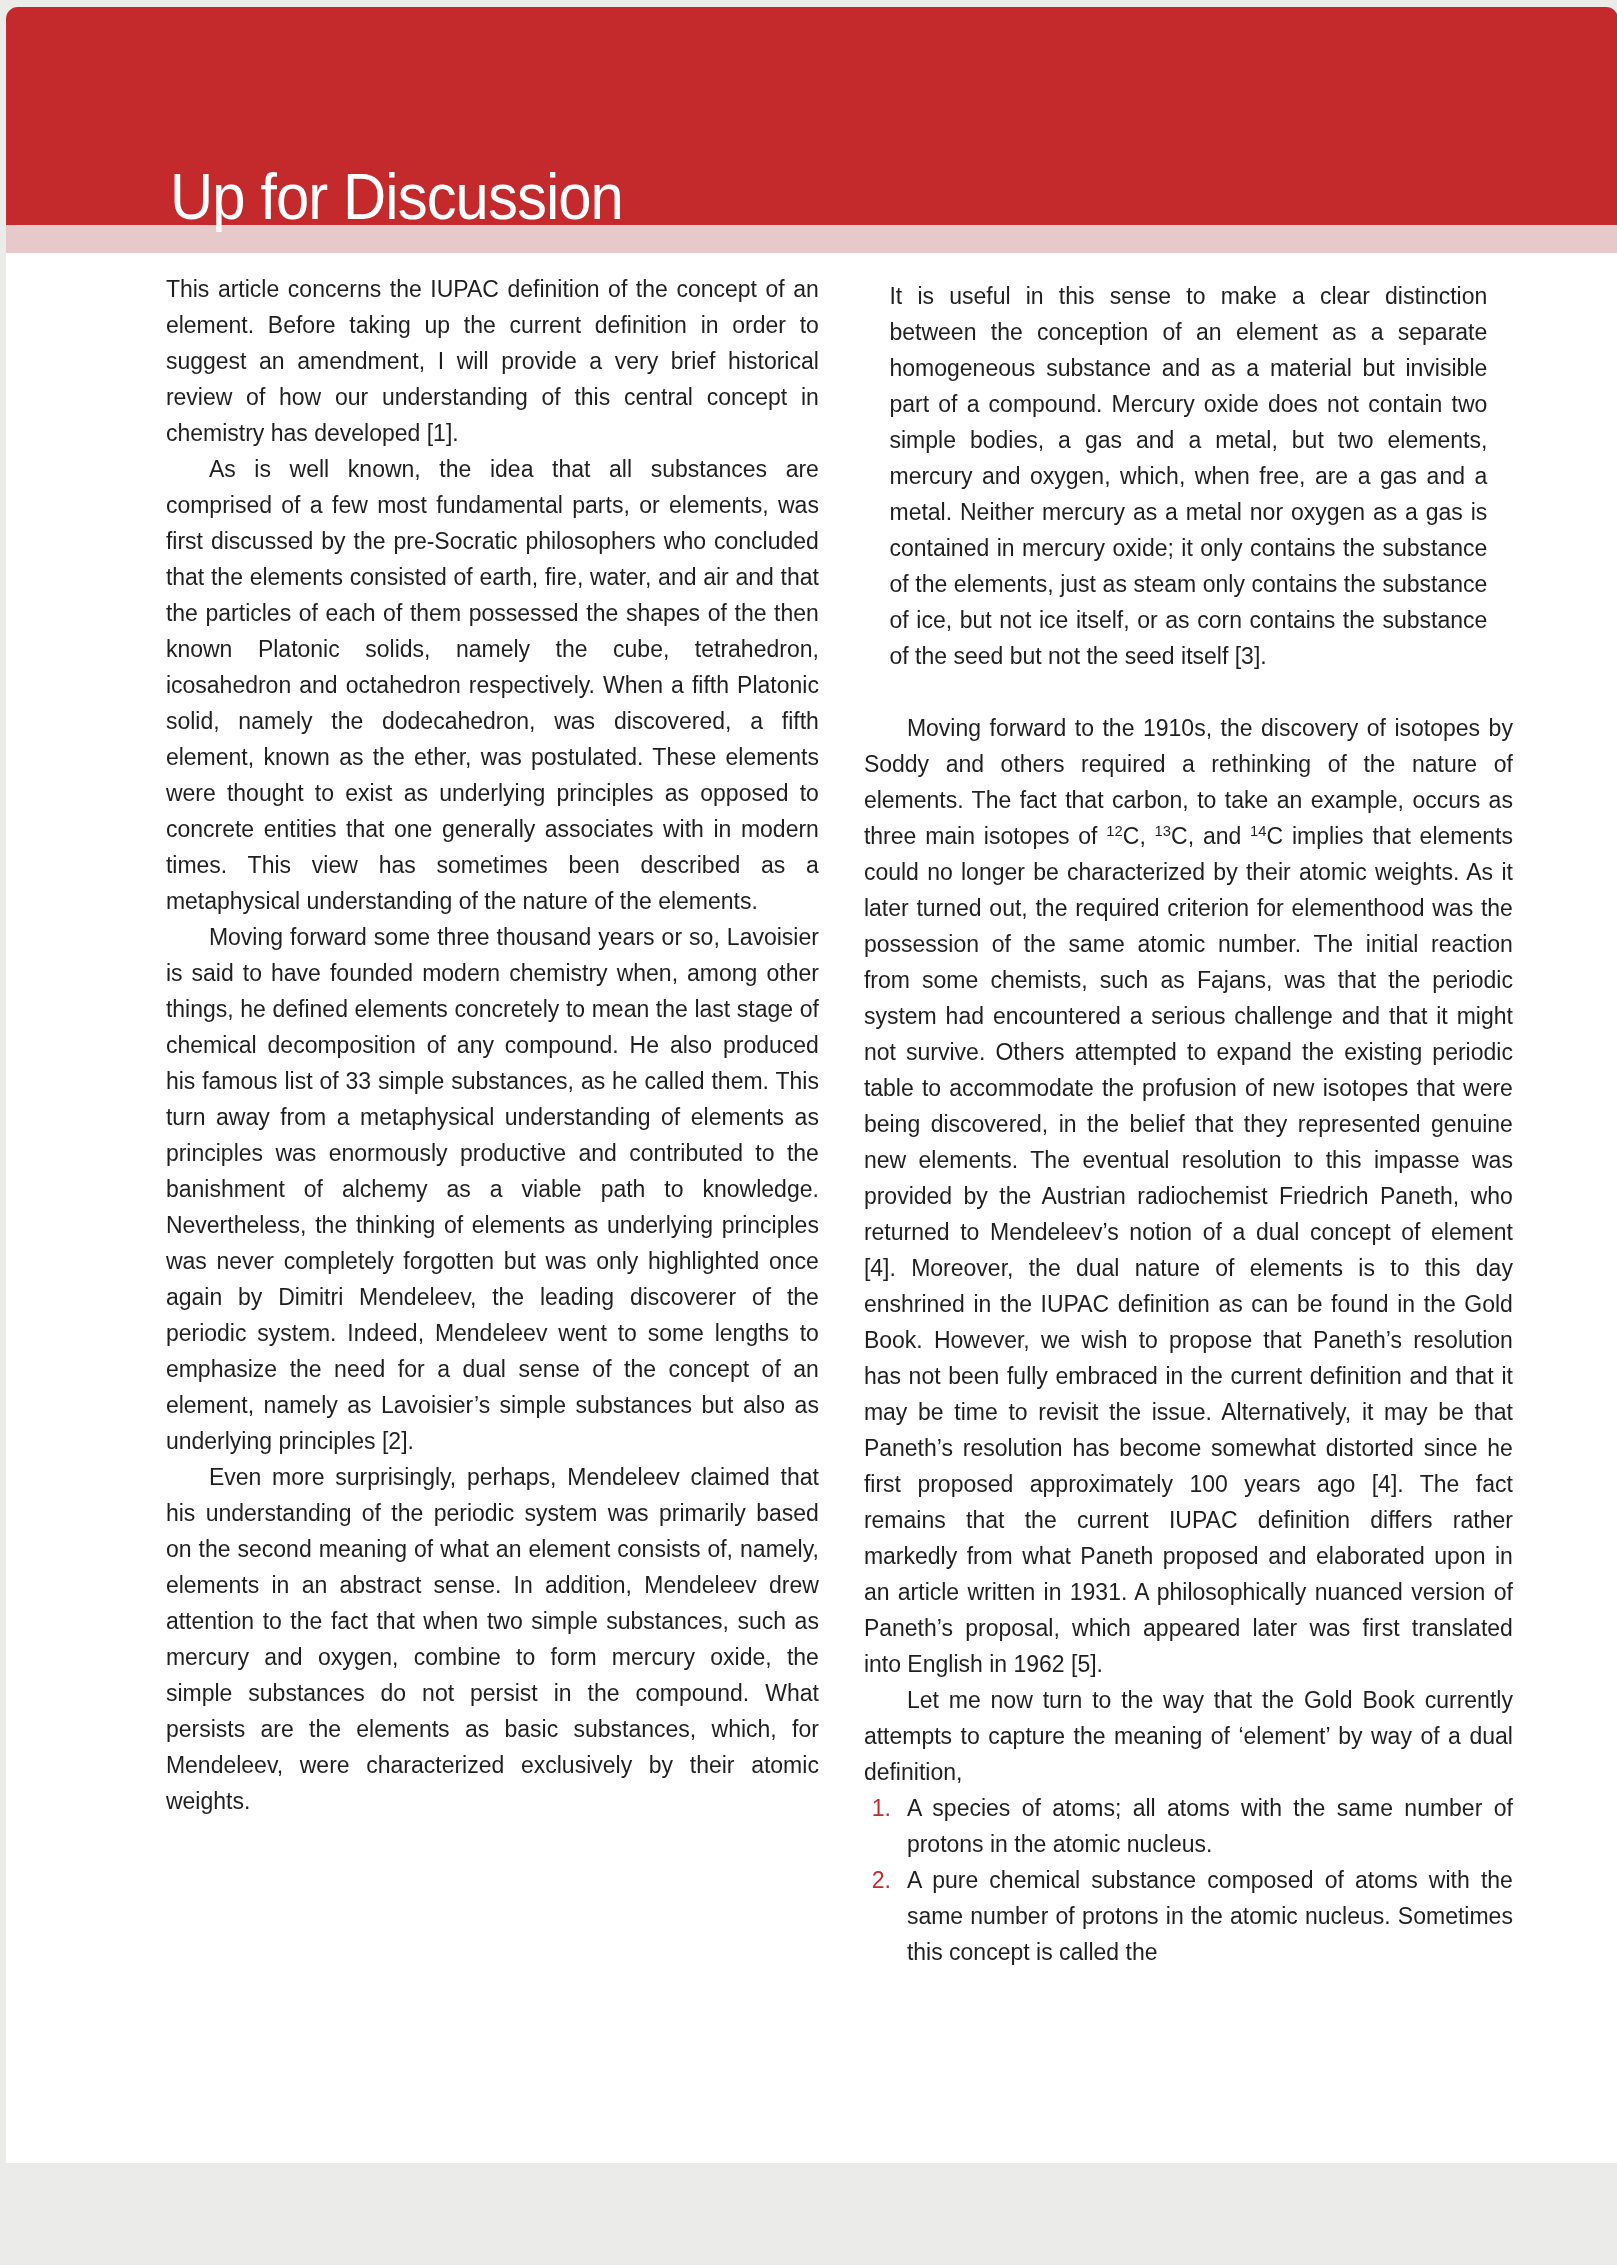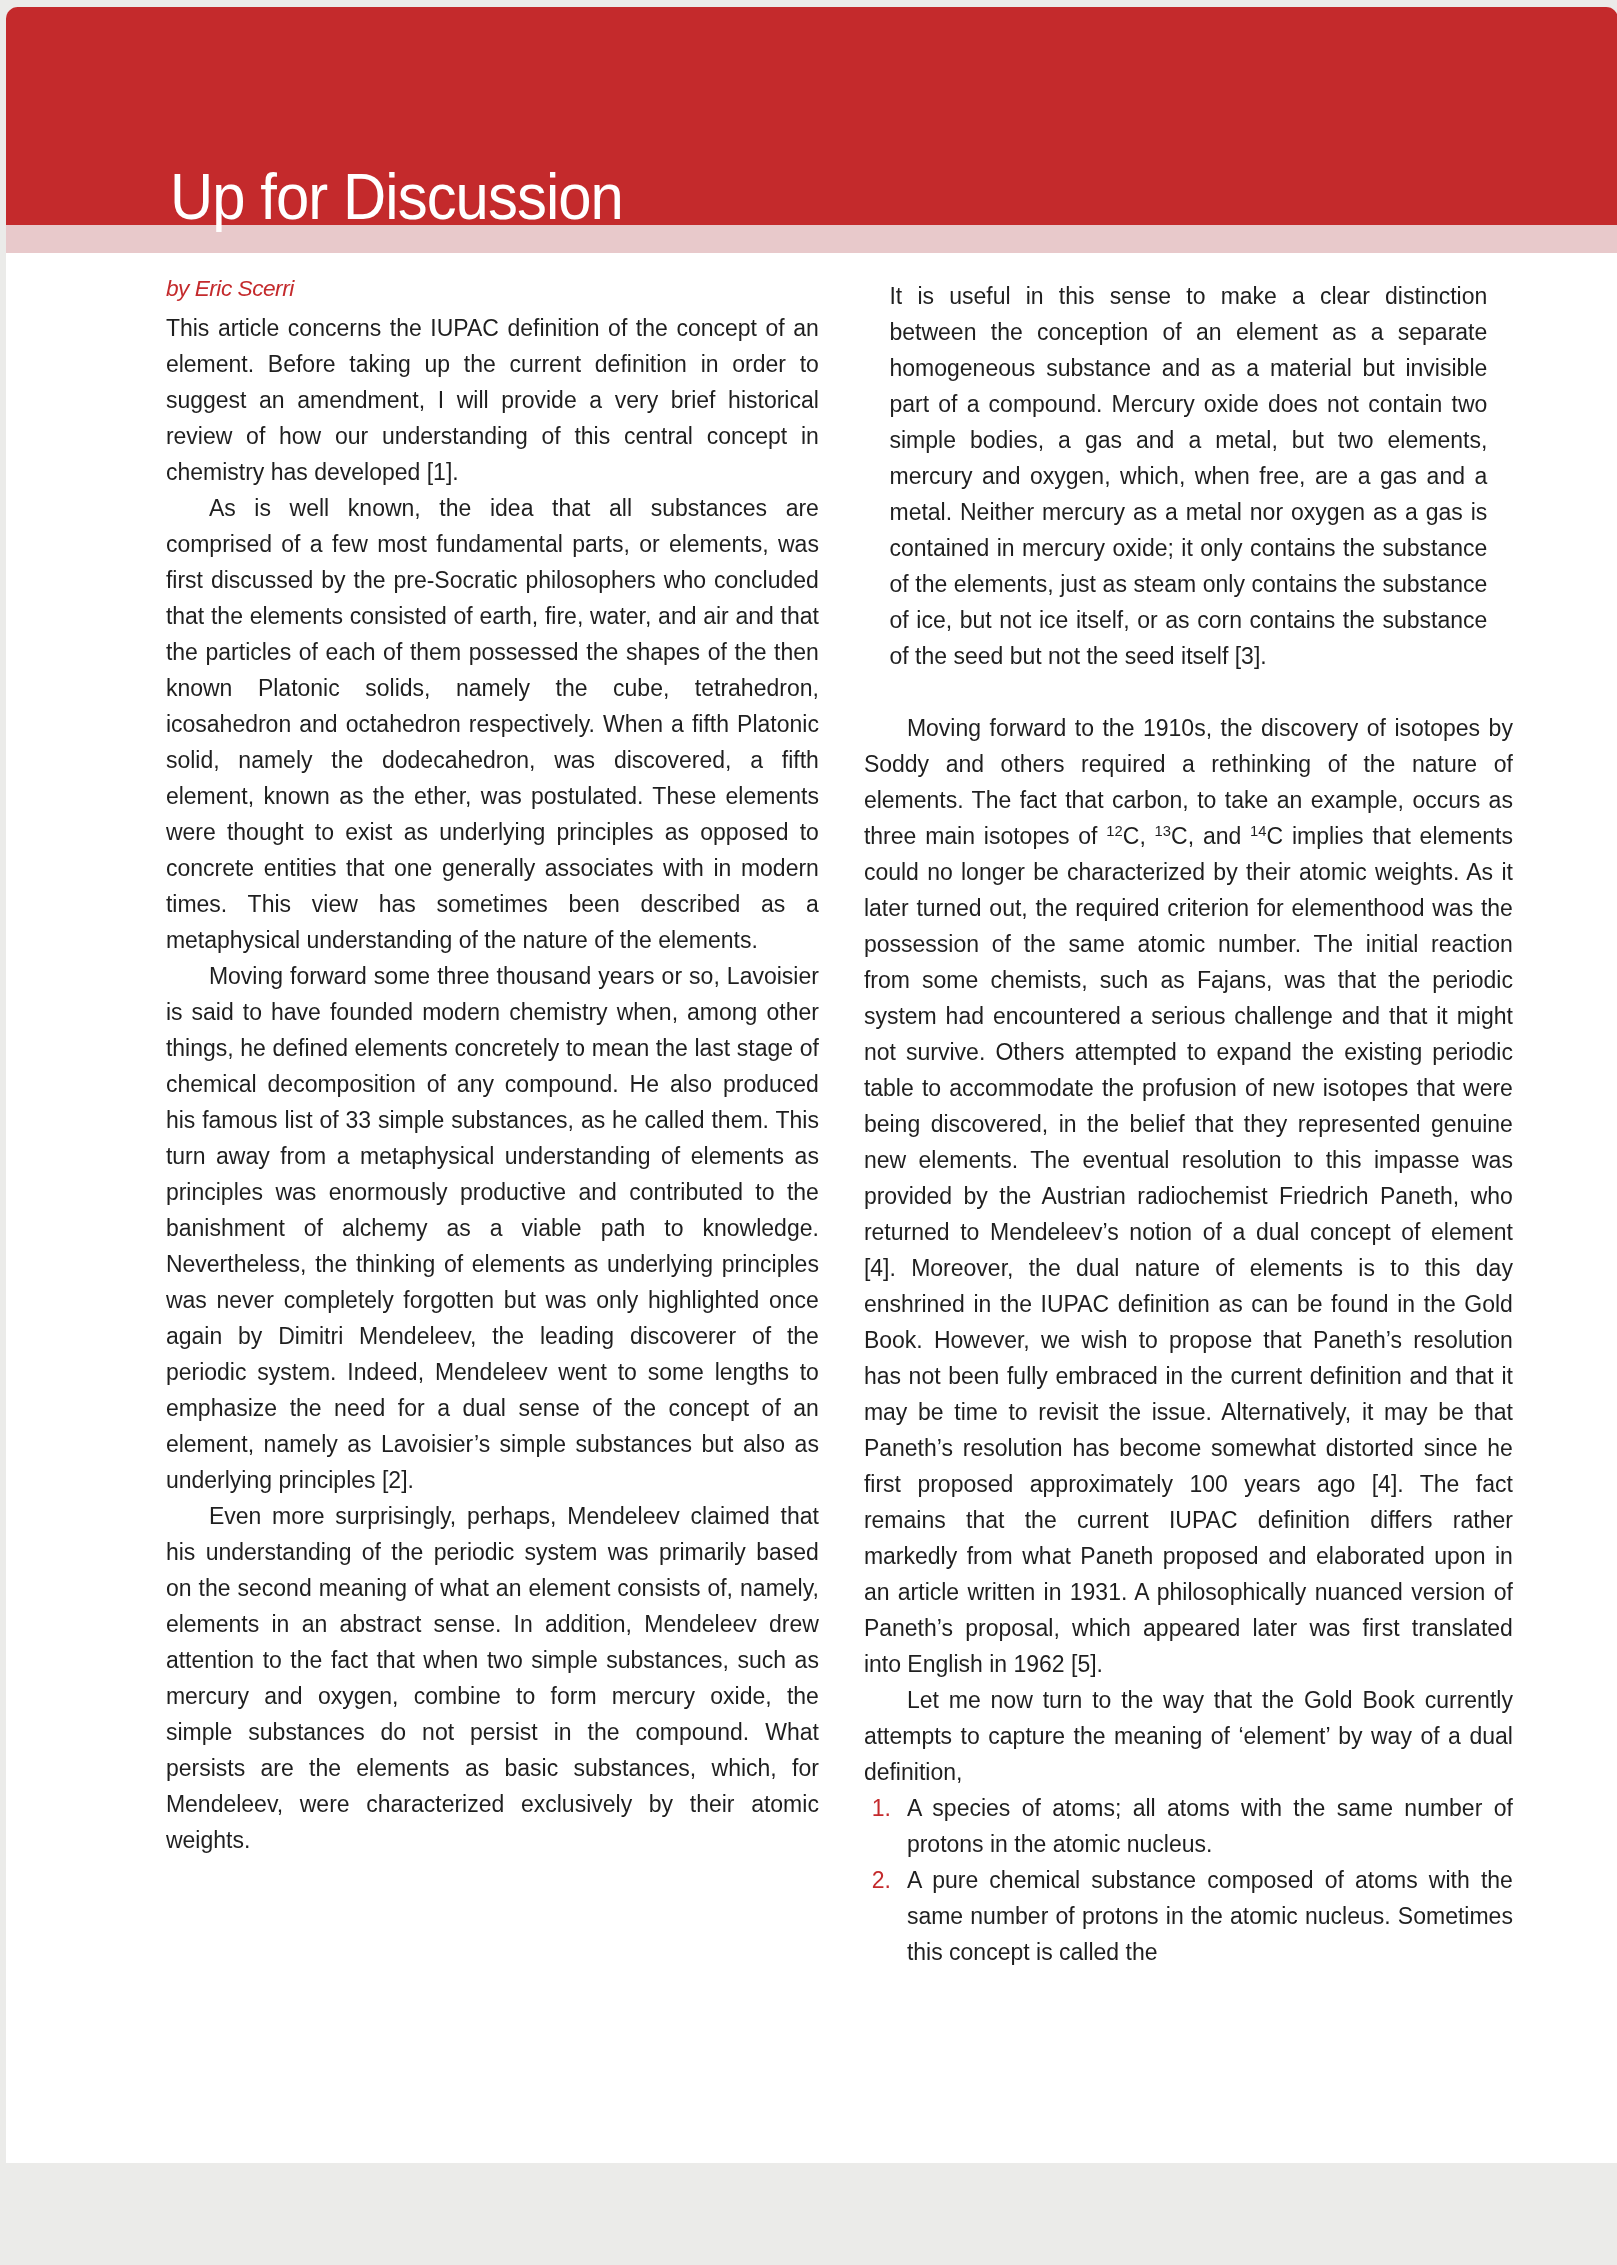--- a/index.html
+++ b/index.html
@@ -55,21 +55,20 @@
 </style>
 </head>
 <body>
 
 <div class="page">
   <div class="banner"></div>
   <div class="banner-strip"></div>
   <div class="section-title">Up for Discussion</div>
 
   <div class="col col-left">
-    <div class="byline">by Eric Scerri</div>
     <p>This article concerns the IUPAC definition of the concept of an element. Before taking up the current definition in order to suggest an amendment, I will provide a very brief historical review of how our understanding of this central concept in chemistry has developed [1].</p>
     <p class="indent">As is well known, the idea that all substances are comprised of a few most fundamental parts, or elements, was first discussed by the pre-Socratic philosophers who concluded that the elements consisted of earth, fire, water, and air and that the particles of each of them possessed the shapes of the then known Platonic solids, namely the cube, tetrahedron, icosahedron and octahedron respectively. When a fifth Platonic solid, namely the dodecahedron, was discovered, a fifth element, known as the ether, was postulated. These elements were thought to exist as underlying principles as opposed to concrete entities that one generally associates with in modern times. This view has sometimes been described as a metaphysical understanding of the nature of the elements.</p>
     <p class="indent">Moving forward some three thousand years or so, Lavoisier is said to have founded modern chemistry when, among other things, he defined elements concretely to mean the last stage of chemical decomposition of any compound. He also produced his famous list of 33 simple substances, as he called them. This turn away from a metaphysical understanding of elements as principles was enormously productive and contributed to the banishment of alchemy as a viable path to knowledge. Nevertheless, the thinking of elements as underlying principles was never completely forgotten but was only highlighted once again by Dimitri Mendeleev, the leading discoverer of the periodic system. Indeed, Mendeleev went to some lengths to emphasize the need for a dual sense of the concept of an element, namely as Lavoisier’s simple substances but also as underlying principles [2].</p>
     <p class="indent">Even more surprisingly, perhaps, Mendeleev claimed that his understanding of the periodic system was primarily based on the second meaning of what an element consists of, namely, elements in an abstract sense. In addition, Mendeleev drew attention to the fact that when two simple substances, such as mercury and oxygen, combine to form mercury oxide, the simple substances do not persist in the compound. What persists are the elements as basic substances, which, for Mendeleev, were characterized exclusively by their atomic weights.</p>
   </div>
 
   <div class="col col-right">
     <p class="inset">It is useful in this sense to make a clear distinction between the conception of an element as a separate homogeneous substance and as a material but invisible part of a compound. Mercury oxide does not contain two simple bodies, a gas and a metal, but two elements, mercury and oxygen, which, when free, are a gas and a metal. Neither mercury as a metal nor oxygen as a gas is contained in mercury oxide; it only contains the substance of the elements, just as steam only contains the substance of ice, but not ice itself, or as corn contains the substance of the seed but not the seed itself [3].</p>
     <div class="gap"></div>
     <p class="indent"><span>Moving forward to the 1910s, the discovery of isotopes by Soddy and others required a rethinking of the nature of elements. The fact that carbon, to take an example, occurs as three main isotopes of </span><sup>12</sup><span>C, </span><sup>13</sup><span>C, and </span><sup>14</sup><span>C implies that elements could no longer be characterized by their atomic weights. As it later turned out, the required criterion for elementhood was the possession of the same atomic number. The initial reaction from some chemists, such as Fajans, was that the periodic system had encountered a serious challenge and that it might not survive. Others attempted to expand the existing periodic table to accommodate the profusion of new isotopes that were being discovered, in the belief that they represented genuine new elements. The eventual resolution to this impasse was provided by the Austrian radiochemist Friedrich Paneth, who returned to Mendeleev’s notion of a dual concept of element [4]. Moreover, the dual nature of elements is to this day enshrined in the IUPAC definition as can be found in the Gold Book. However, we wish to propose that Paneth’s resolution has not been fully embraced in the current definition and that it may be time to revisit the issue. Alternatively, it may be that Paneth’s resolution has become somewhat distorted since he first proposed approximately 100 years ago [4]. The fact remains that the current IUPAC definition differs rather markedly from what Paneth proposed and elaborated upon in an article written in 1931. A philosophically nuanced version of Paneth’s proposal, which appeared later was first translated into English in 1962 [5].</span></p>

